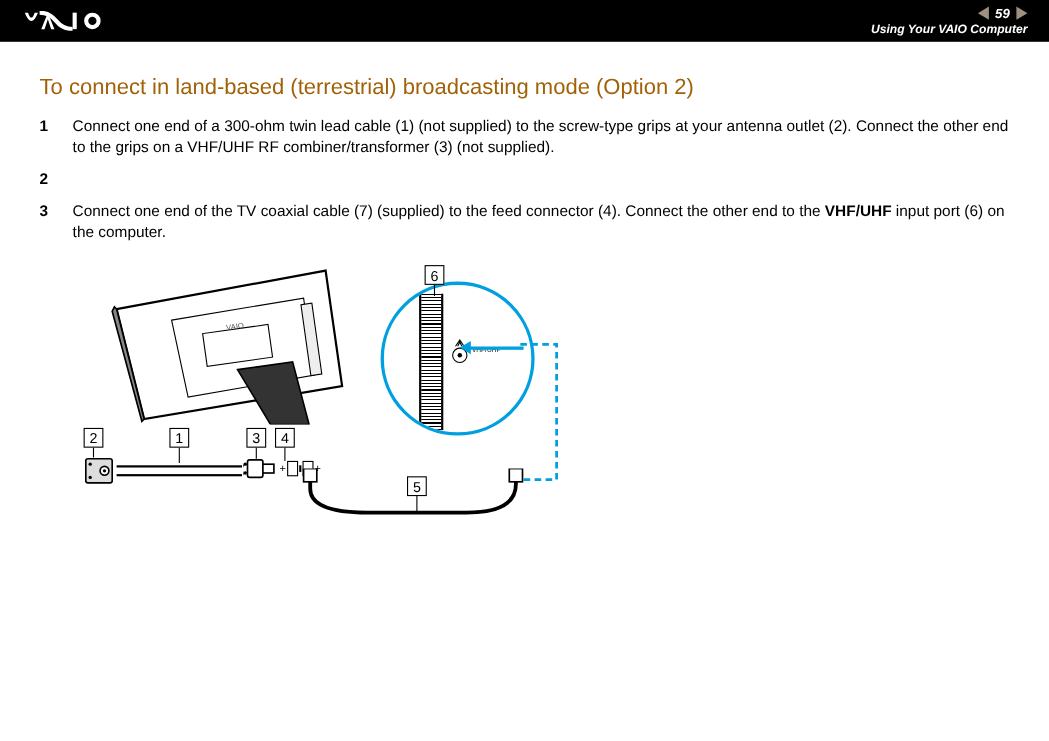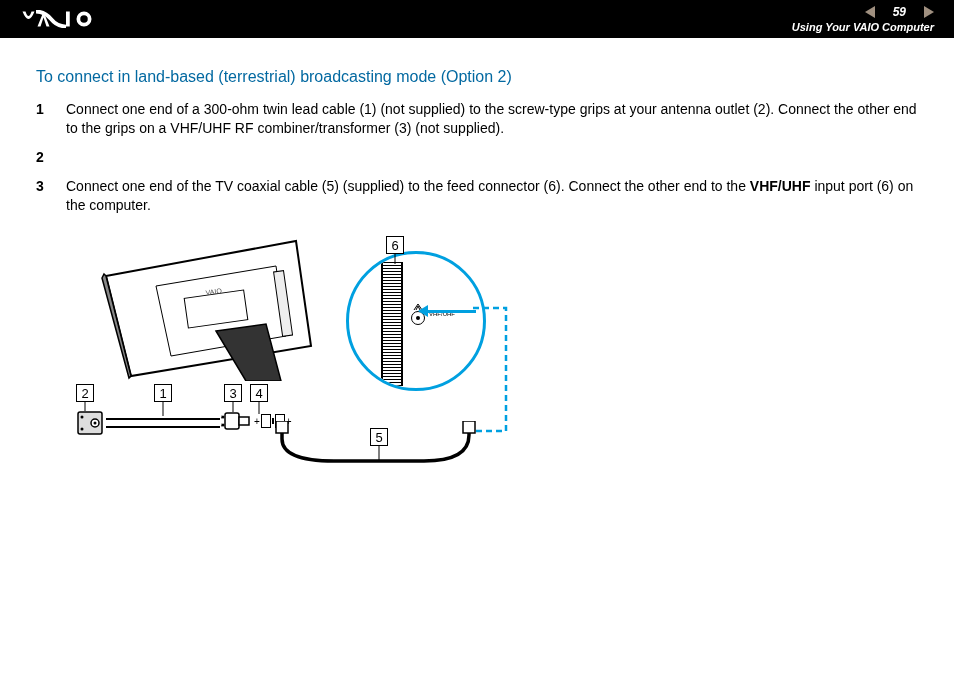--- a/index.html
+++ b/index.html
@@ -25,21 +25,21 @@
   .logo svg { height: 18px; }
   .header-right {
     display: flex;
     flex-direction: column;
     align-items: flex-end;
     gap: 2px;
     font-size: 11px;
     font-weight: bold;
     font-style: italic;
   }
-  .page-nav { display: flex; align-items: center; gap: 16px; text-align: right; }
+  .page-nav { display: flex; align-items: center; gap: 4px; text-align: right; }
   .arrow-btn {
     width: 0; height: 0;
     border-top: 6px solid transparent;
     border-bottom: 6px solid transparent;
     cursor: pointer;
     display: inline-block;
   }
   .arrow-left { border-right: 10px solid #a09080; }
   .arrow-right { border-left: 10px solid #a09080; }
   .page-num {
@@ -47,22 +47,22 @@
     color: #fff;
     font-weight: bold;
     font-style: italic;
     font-size: 12px;
     padding: 0 2px;
   }
   .content {
     padding: 30px 36px 10px 36px;
   }
   .section-title {
-    color: #0369a1;
-    font-size: 16px;
+    color: #a16207;
+    font-size: 20px;
     font-weight: normal;
     margin-bottom: 14px;
   }
   .steps { margin-left: 0; }
   .step {
     display: flex;
     gap: 16px;
     font-size: 14px;
     line-height: 1.35;
     margin-bottom: 10px;
@@ -221,21 +221,21 @@
   <div class="steps">
     <div class="step">
       <div class="step-num">1</div>
       <div class="step-text"><span>Connect one end of a 300-ohm twin lead cable (1) (not supplied) to the screw-type grips at your antenna outlet (2). Connect the other end to the grips on a VHF/UHF RF combiner/transformer (3) (not supplied).</span></div>
     </div>
     <div class="step">
       <div class="step-num">2</div>
     </div>
     <div class="step">
       <div class="step-num">3</div>
-      <div class="step-text"><span>Connect one end of the TV coaxial cable (5) (supplied) to the feed connector (6). Connect the other end to the </span><b>VHF/UHF</b><span> input port (6) on the computer.</span></div>
+      <div class="step-text"><span>Connect one end of the TV coaxial cable (7) (supplied) to the feed connector (4). Connect the other end to the </span><b>VHF/UHF</b><span> input port (6) on the computer.</span></div>
     </div>
   </div>
 
   <div class="diagram-area">
 
     <div class="monitor">
       <svg viewBox="0 0 225 145" width="225" height="145">
         <polygon points="10,40 200,5 215,110 35,140" fill="#fff" stroke="#000" stroke-width="2"></polygon>
         <polygon points="8,38 10,40 35,140 33,142 6,42" fill="#888" stroke="#000" stroke-width="1.5"></polygon>
         <polygon points="60,50 180,30 190,100 75,120" fill="none" stroke="#000" stroke-width="1"></polygon>

